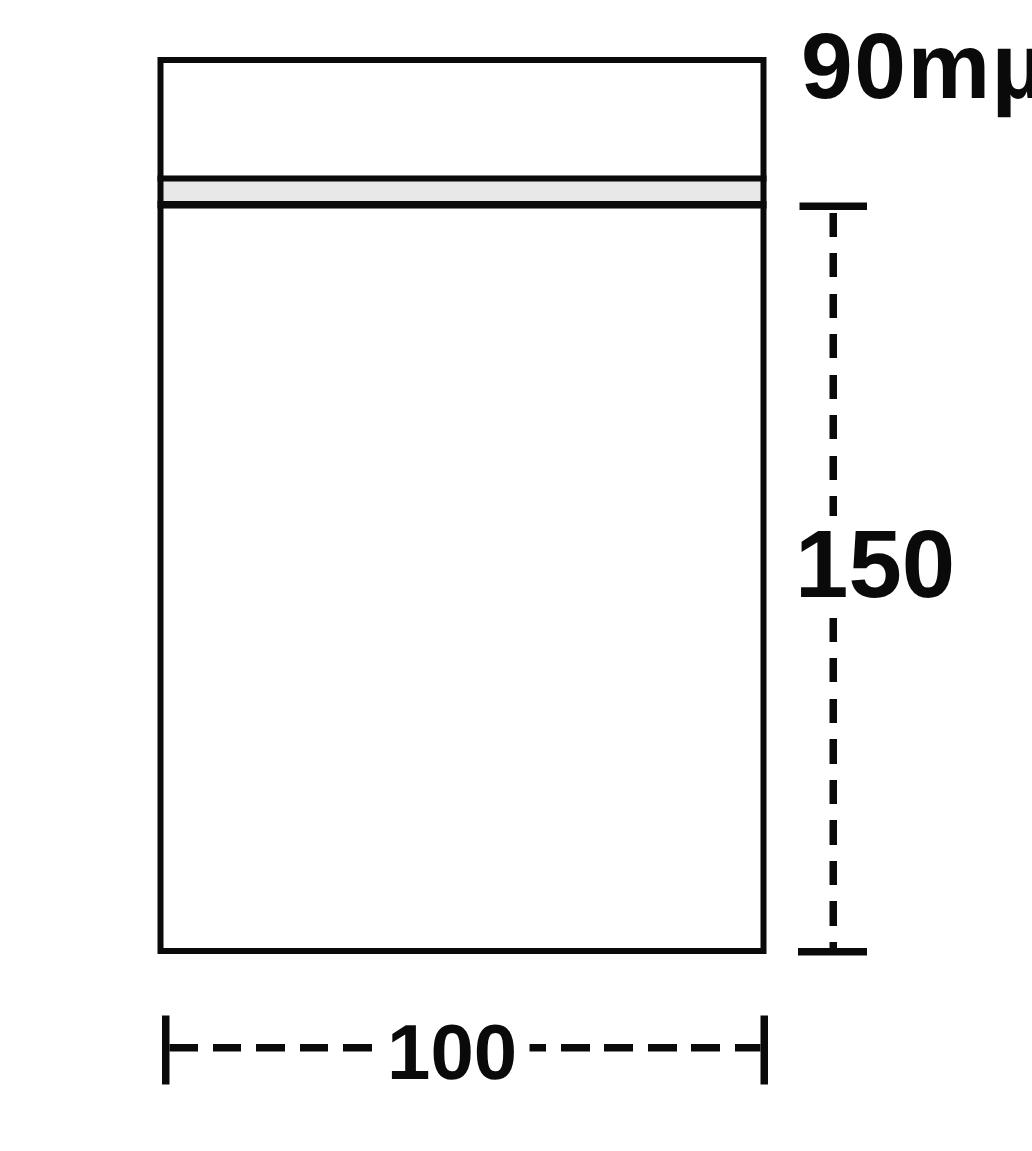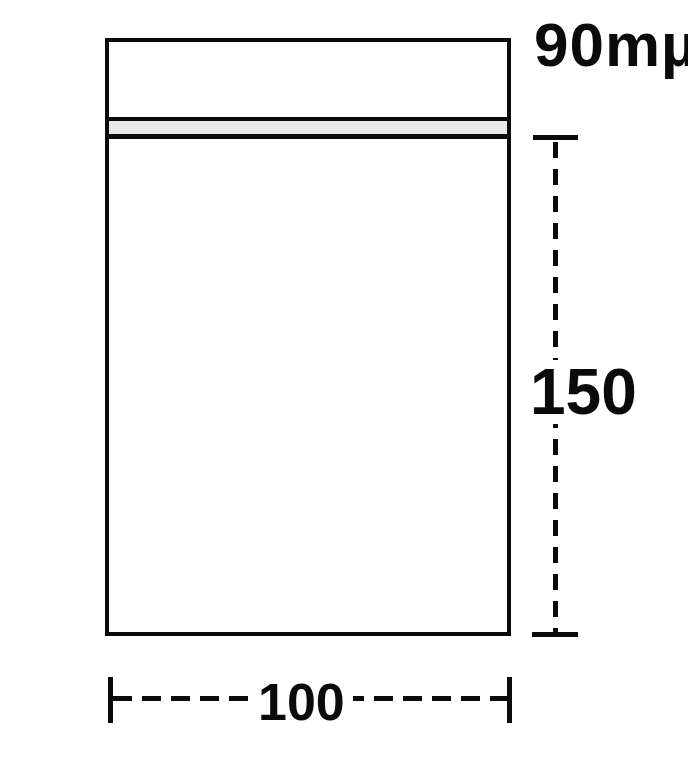--- a/index.html
+++ b/index.html
@@ -46,21 +46,21 @@
     color: var(--line);
     font-weight: 700;
     white-space: nowrap;
   }
   .thickness-label {
     left: 534px; top: 22px;
     font-size: 62px; line-height: 46px;
     letter-spacing: 1px;
   }
   .height-label {
-    left: 527px; top: 360px;
+    left: 527px; top: 344px;
     font-size: 64px; line-height: 64px;
     background: var(--bg);
     padding: 0 3px;
     z-index: 2;
   }
   .width-label {
     left: 250px; top: 670px;
     font-size: 52px; line-height: 64px;
     background: var(--bg);
     padding: 0 8px;

